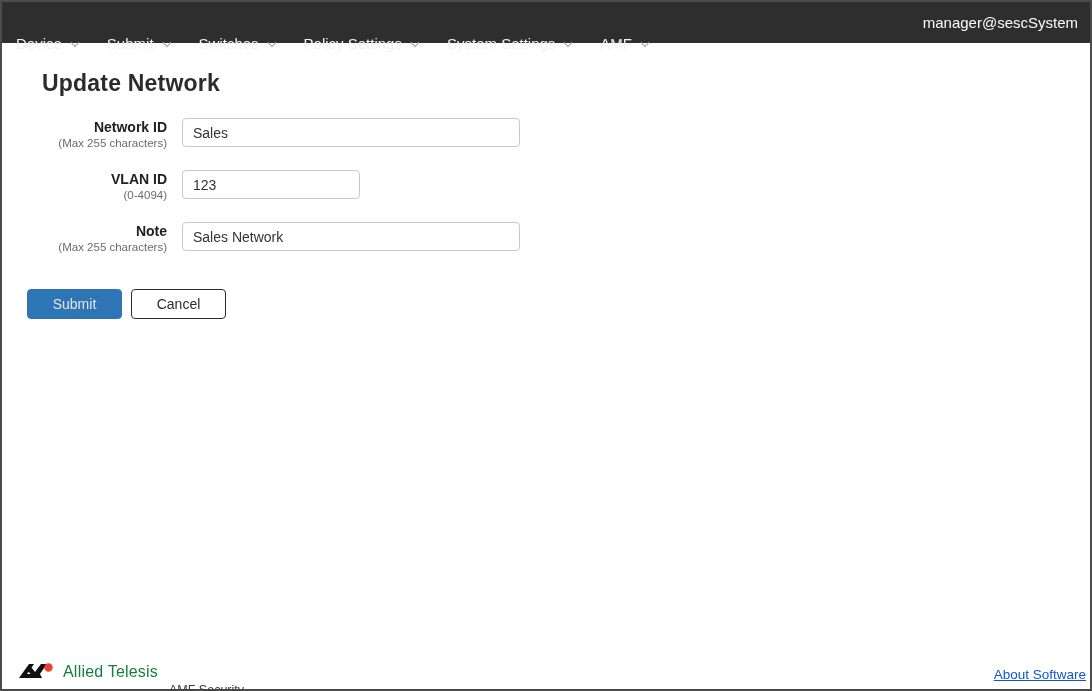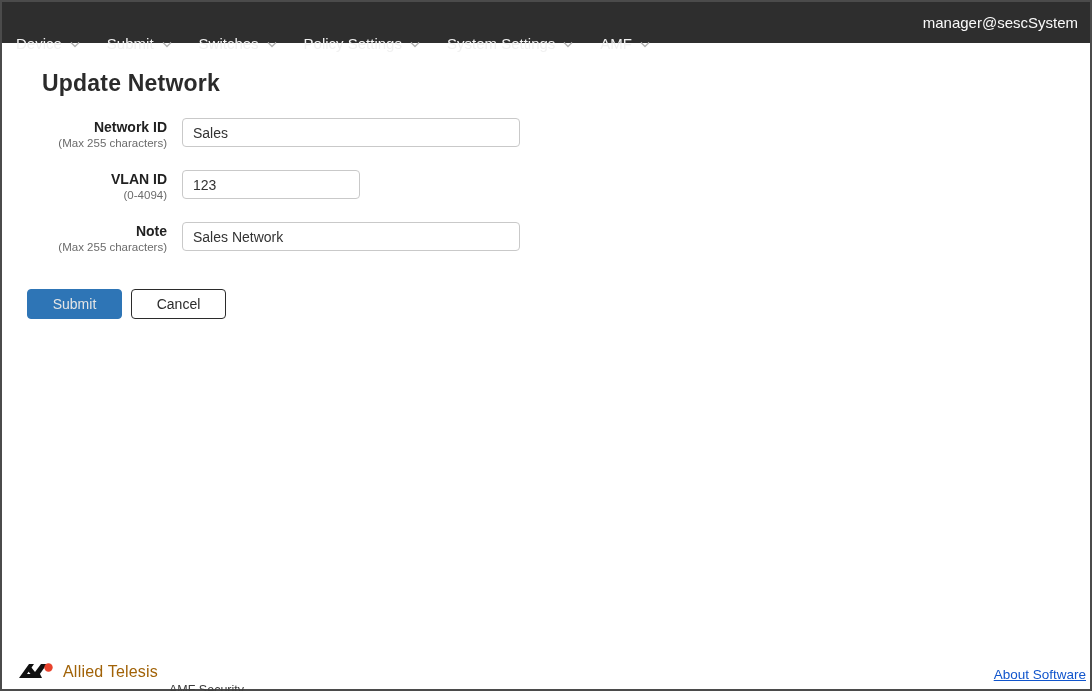--- a/index.html
+++ b/index.html
@@ -89,21 +89,21 @@
   }
   
   footer {
     flex: 0 0 auto;
     display: flex; align-items: flex-end; justify-content: space-between;
     padding: 0 4px 7px 16px;
   }
   .footer-left { display: flex; align-items: center; }
   .logo-mark { display: inline-flex; margin-right: 7px; }
   .brand-text {
-    font-size: 16px; color: #a16207; letter-spacing: 0.2px;
+    font-size: 16px; color: #15803d; letter-spacing: 0.2px;
   }
   .product-text {
     font-size: 12.5px; color: #3d3d3d; margin-left: 11px;
     position: relative; top: 18px;
   }
   .footer-right { display: flex; align-items: flex-end; gap: 19px; font-size: 13.5px; }
   .about-link { color: #1155cc; text-decoration: underline; cursor: pointer; }
   .copyright { color: #2f2f2f; }
 </style>
 </head>

